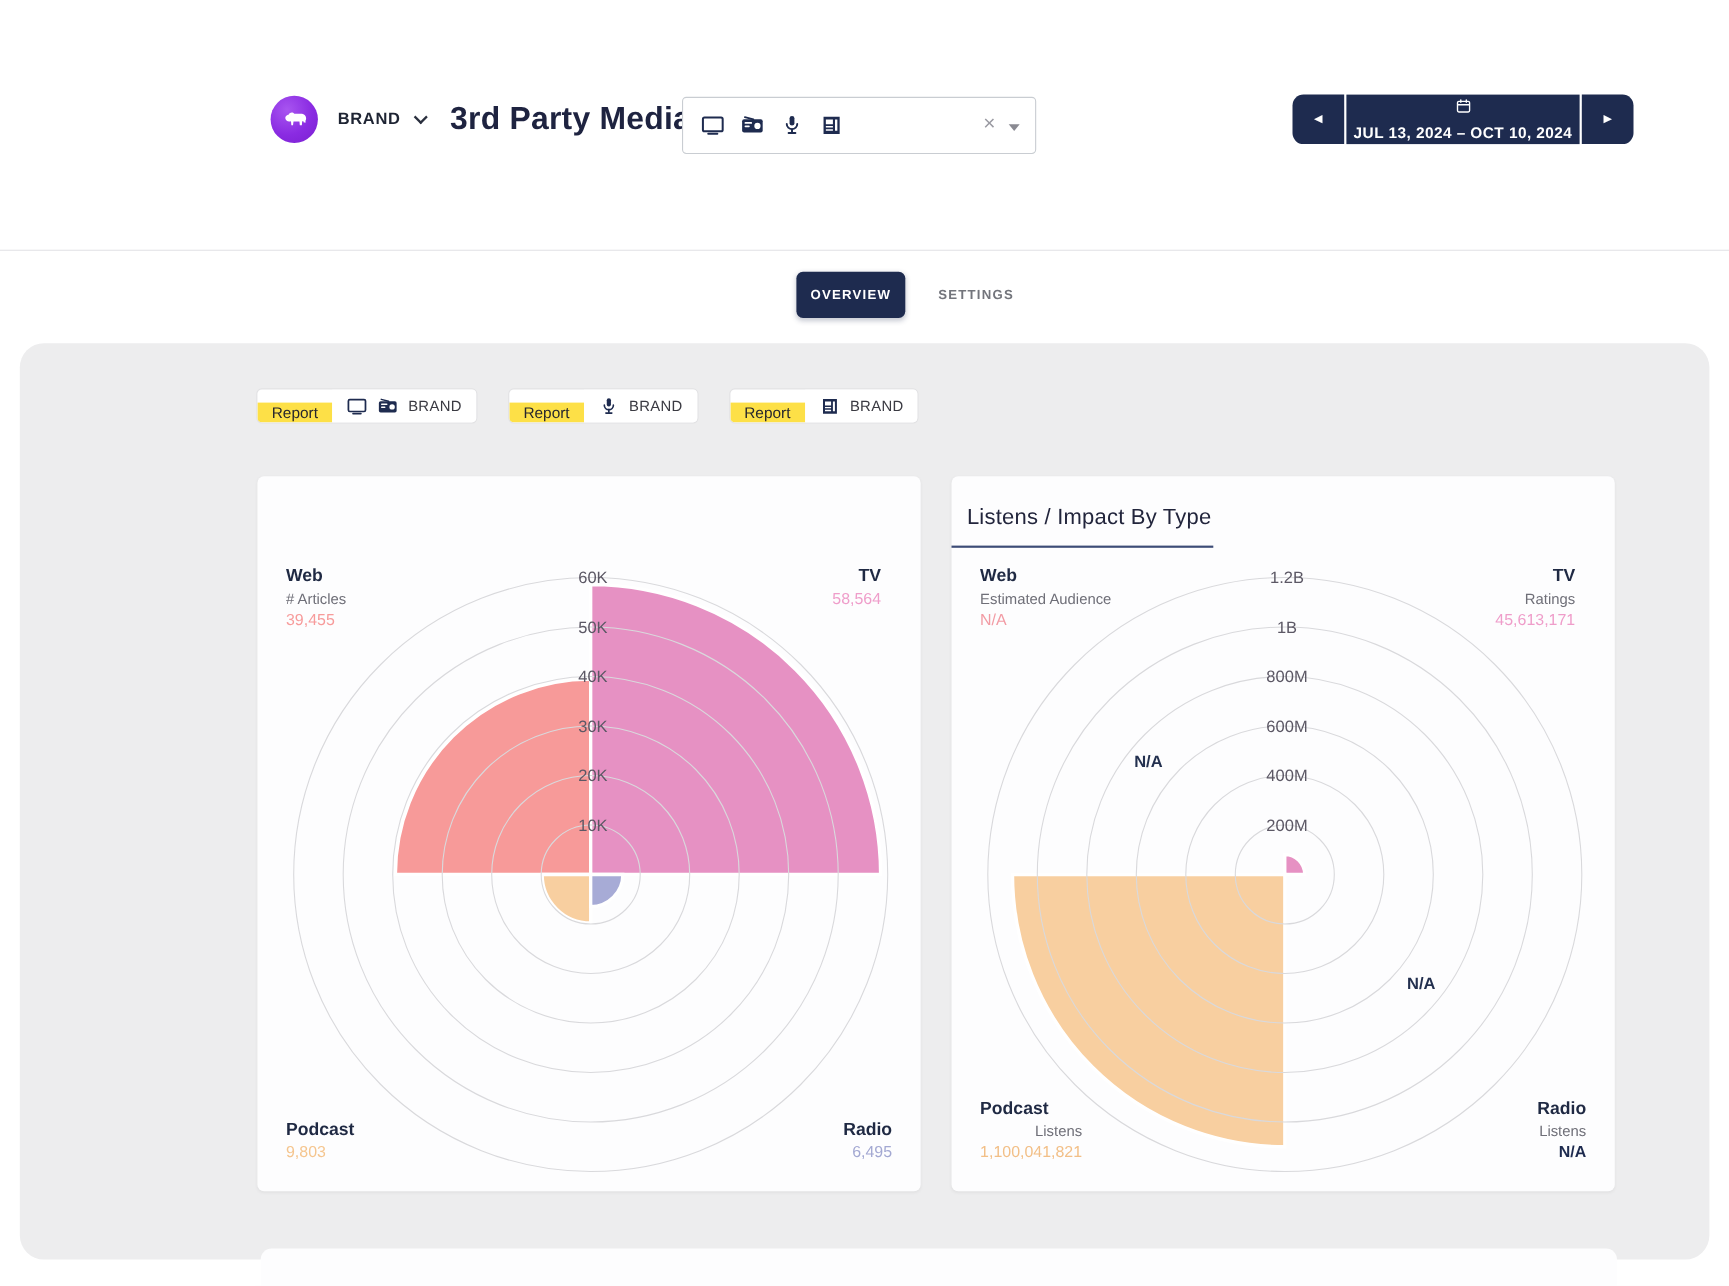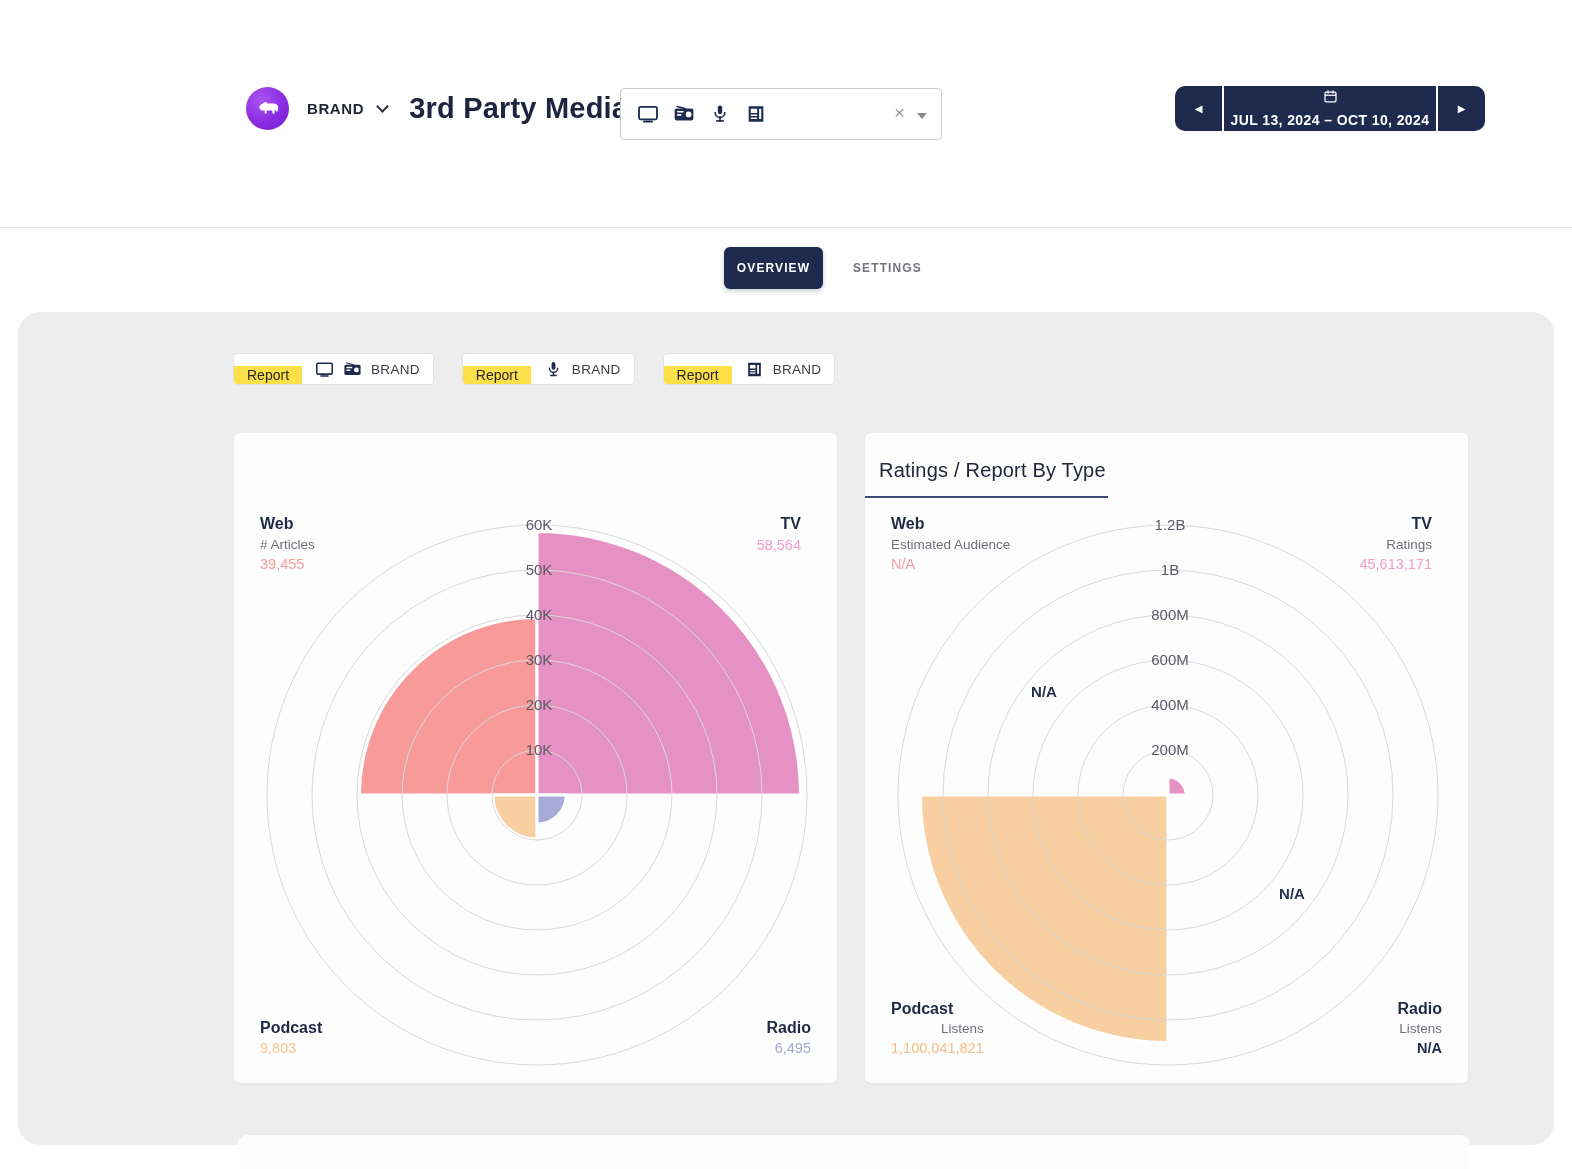--- a/index.html
+++ b/index.html
@@ -235,21 +235,21 @@
      </div>
           <div class="qlabel br">
        <div class="qname">Radio</div>
 
        <div class="qval" style="color:#a3a8d2;">6,495</div>
      </div>
         </div>
     </div>
     <div class="card" id="card-1">
       <div class="title-wrap">
-        <span class="card-title">Ratings / Report By Type</span>
+        <span class="card-title">Listens / Impact By Type</span>
       </div>
       <svg class="chart-svg" id="chart-svg-1" width="603" height="650">
           <path d="M303 362 L303 343.91728415 A18.08271585 18.08271585 0 0 1 321.08271585 362 Z" fill="#e691c3" stroke="#ffffff" stroke-width="3"></path>
           <path d="M303 362 L303 609.509409725 A247.50940972499998 247.50940972499998 0 0 1 55.49059027500002 362 Z" fill="#f8cfa0" stroke="#ffffff" stroke-width="3"></path>
           <circle cx="303" cy="362" r="45" fill="none" stroke="#d9d9dc" stroke-width="1"></circle>
           <circle cx="303" cy="362" r="90" fill="none" stroke="#d9d9dc" stroke-width="1"></circle>
           <circle cx="303" cy="362" r="135" fill="none" stroke="#d9d9dc" stroke-width="1"></circle>
           <circle cx="303" cy="362" r="180" fill="none" stroke="#d9d9dc" stroke-width="1"></circle>
           <circle cx="303" cy="362" r="225" fill="none" stroke="#d9d9dc" stroke-width="1"></circle>
           <circle cx="303" cy="362" r="270" fill="none" stroke="#d9d9dc" stroke-width="1"></circle>

